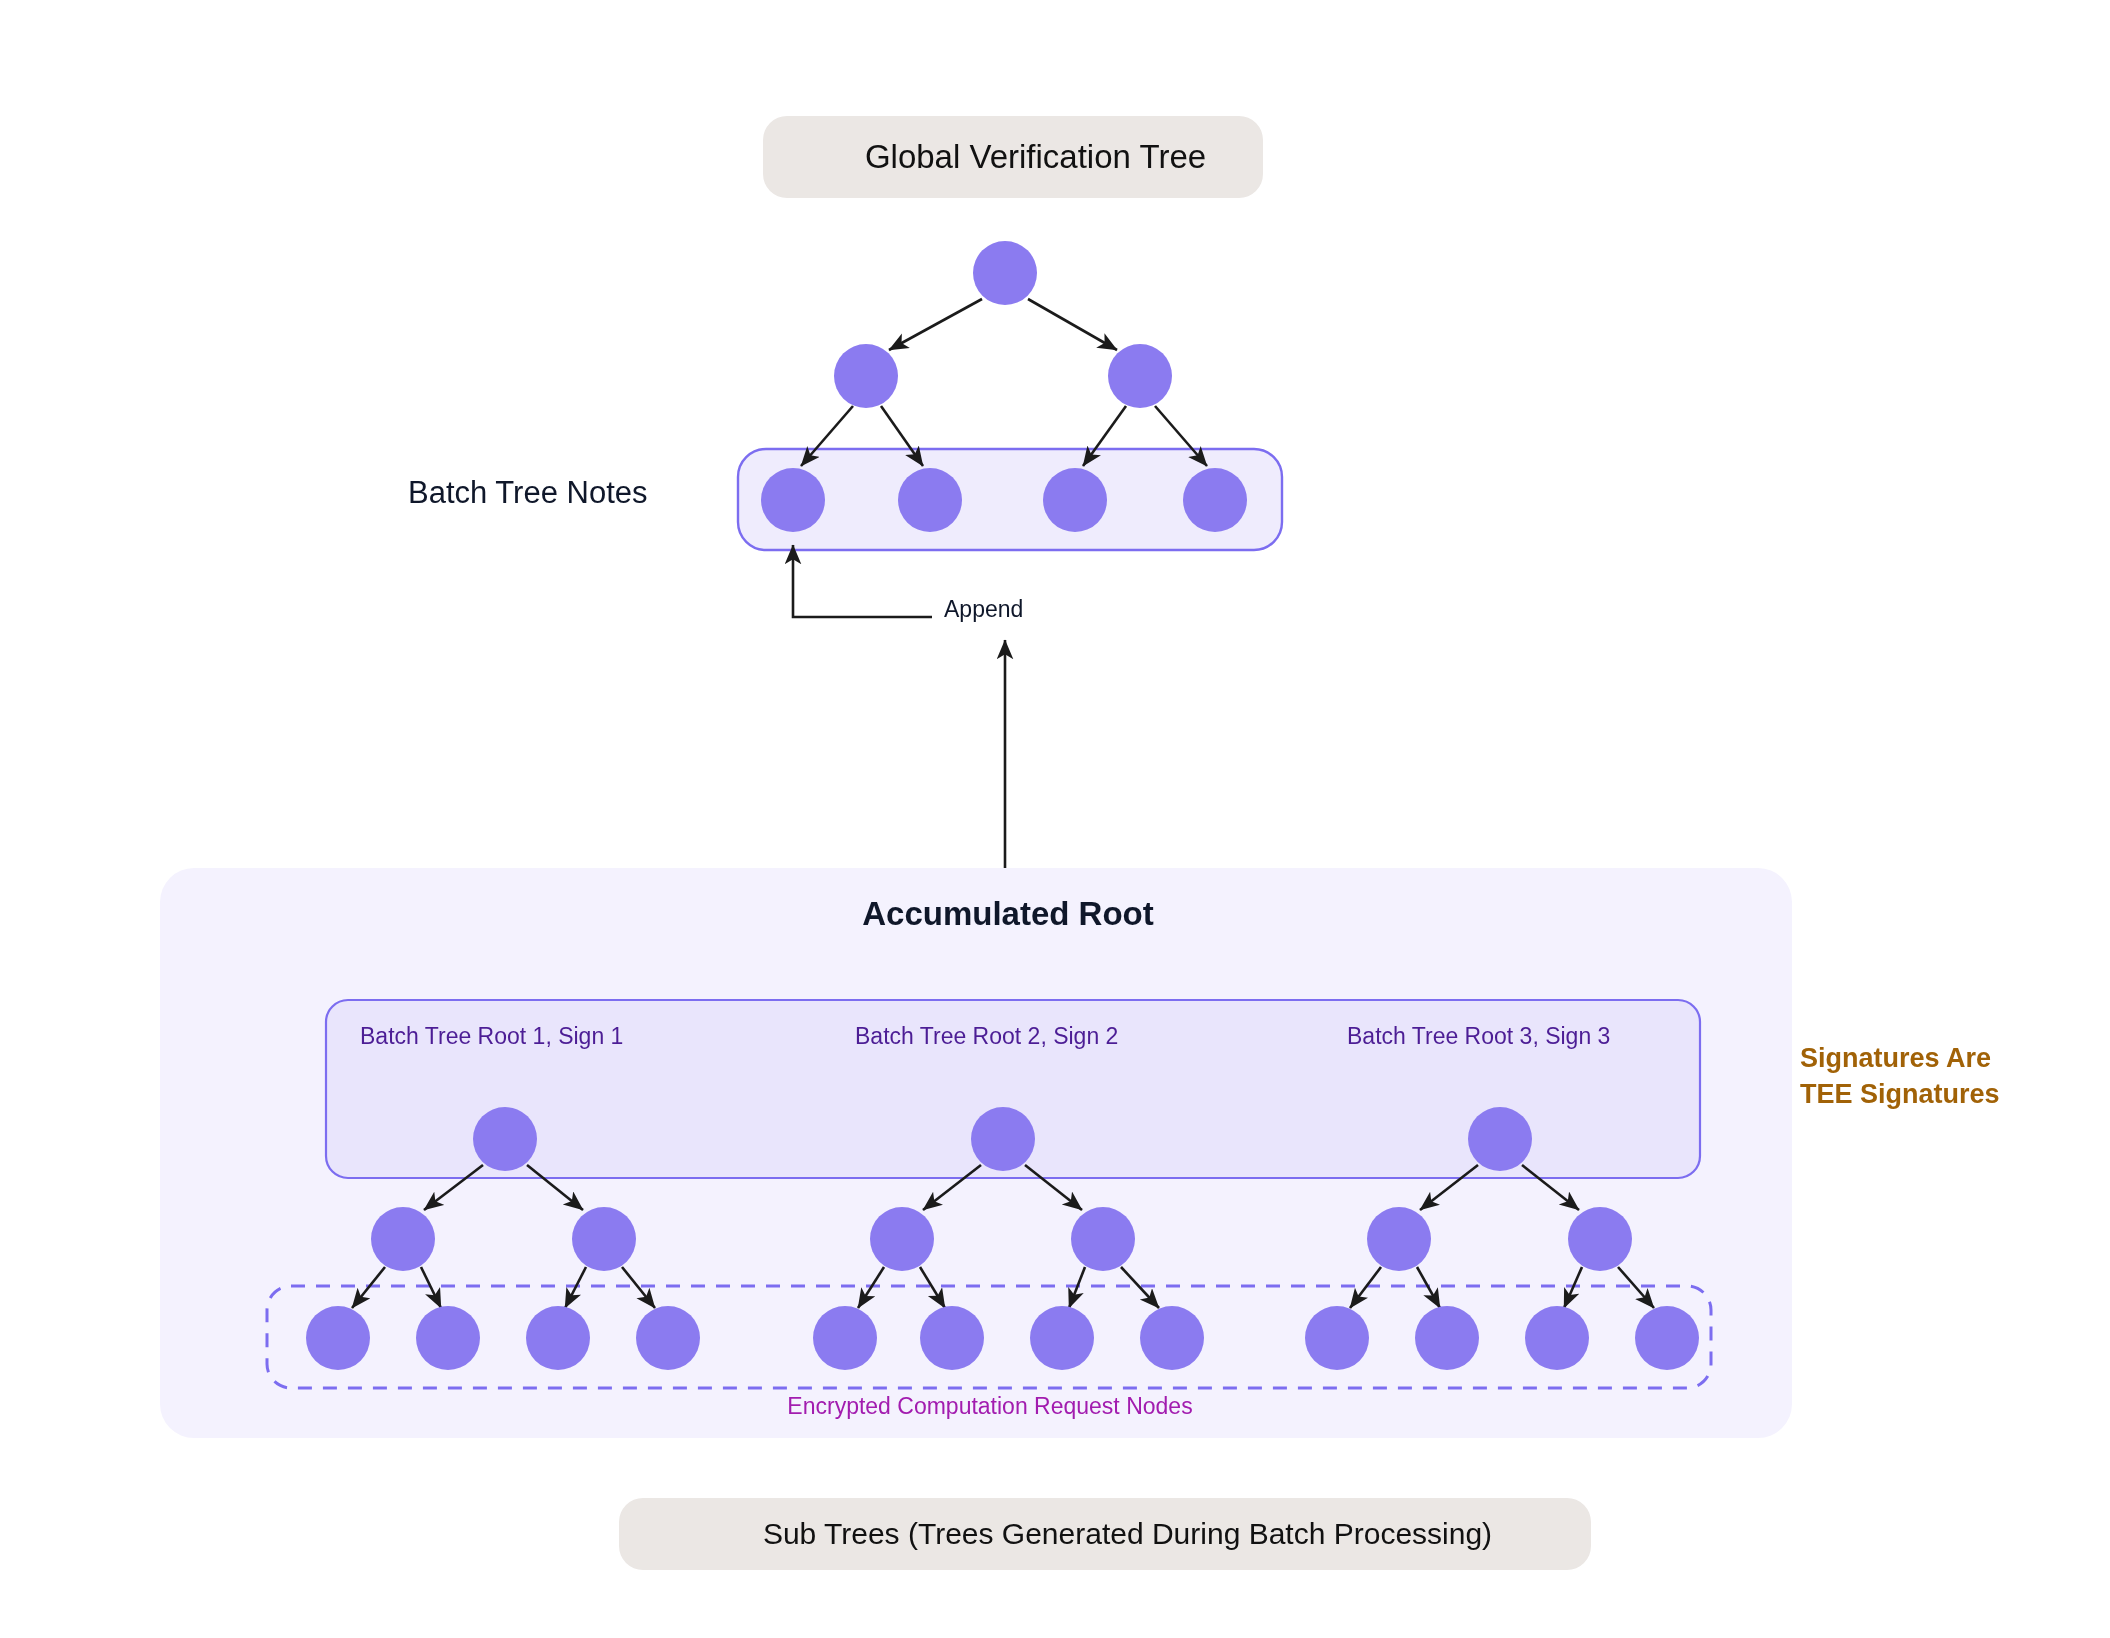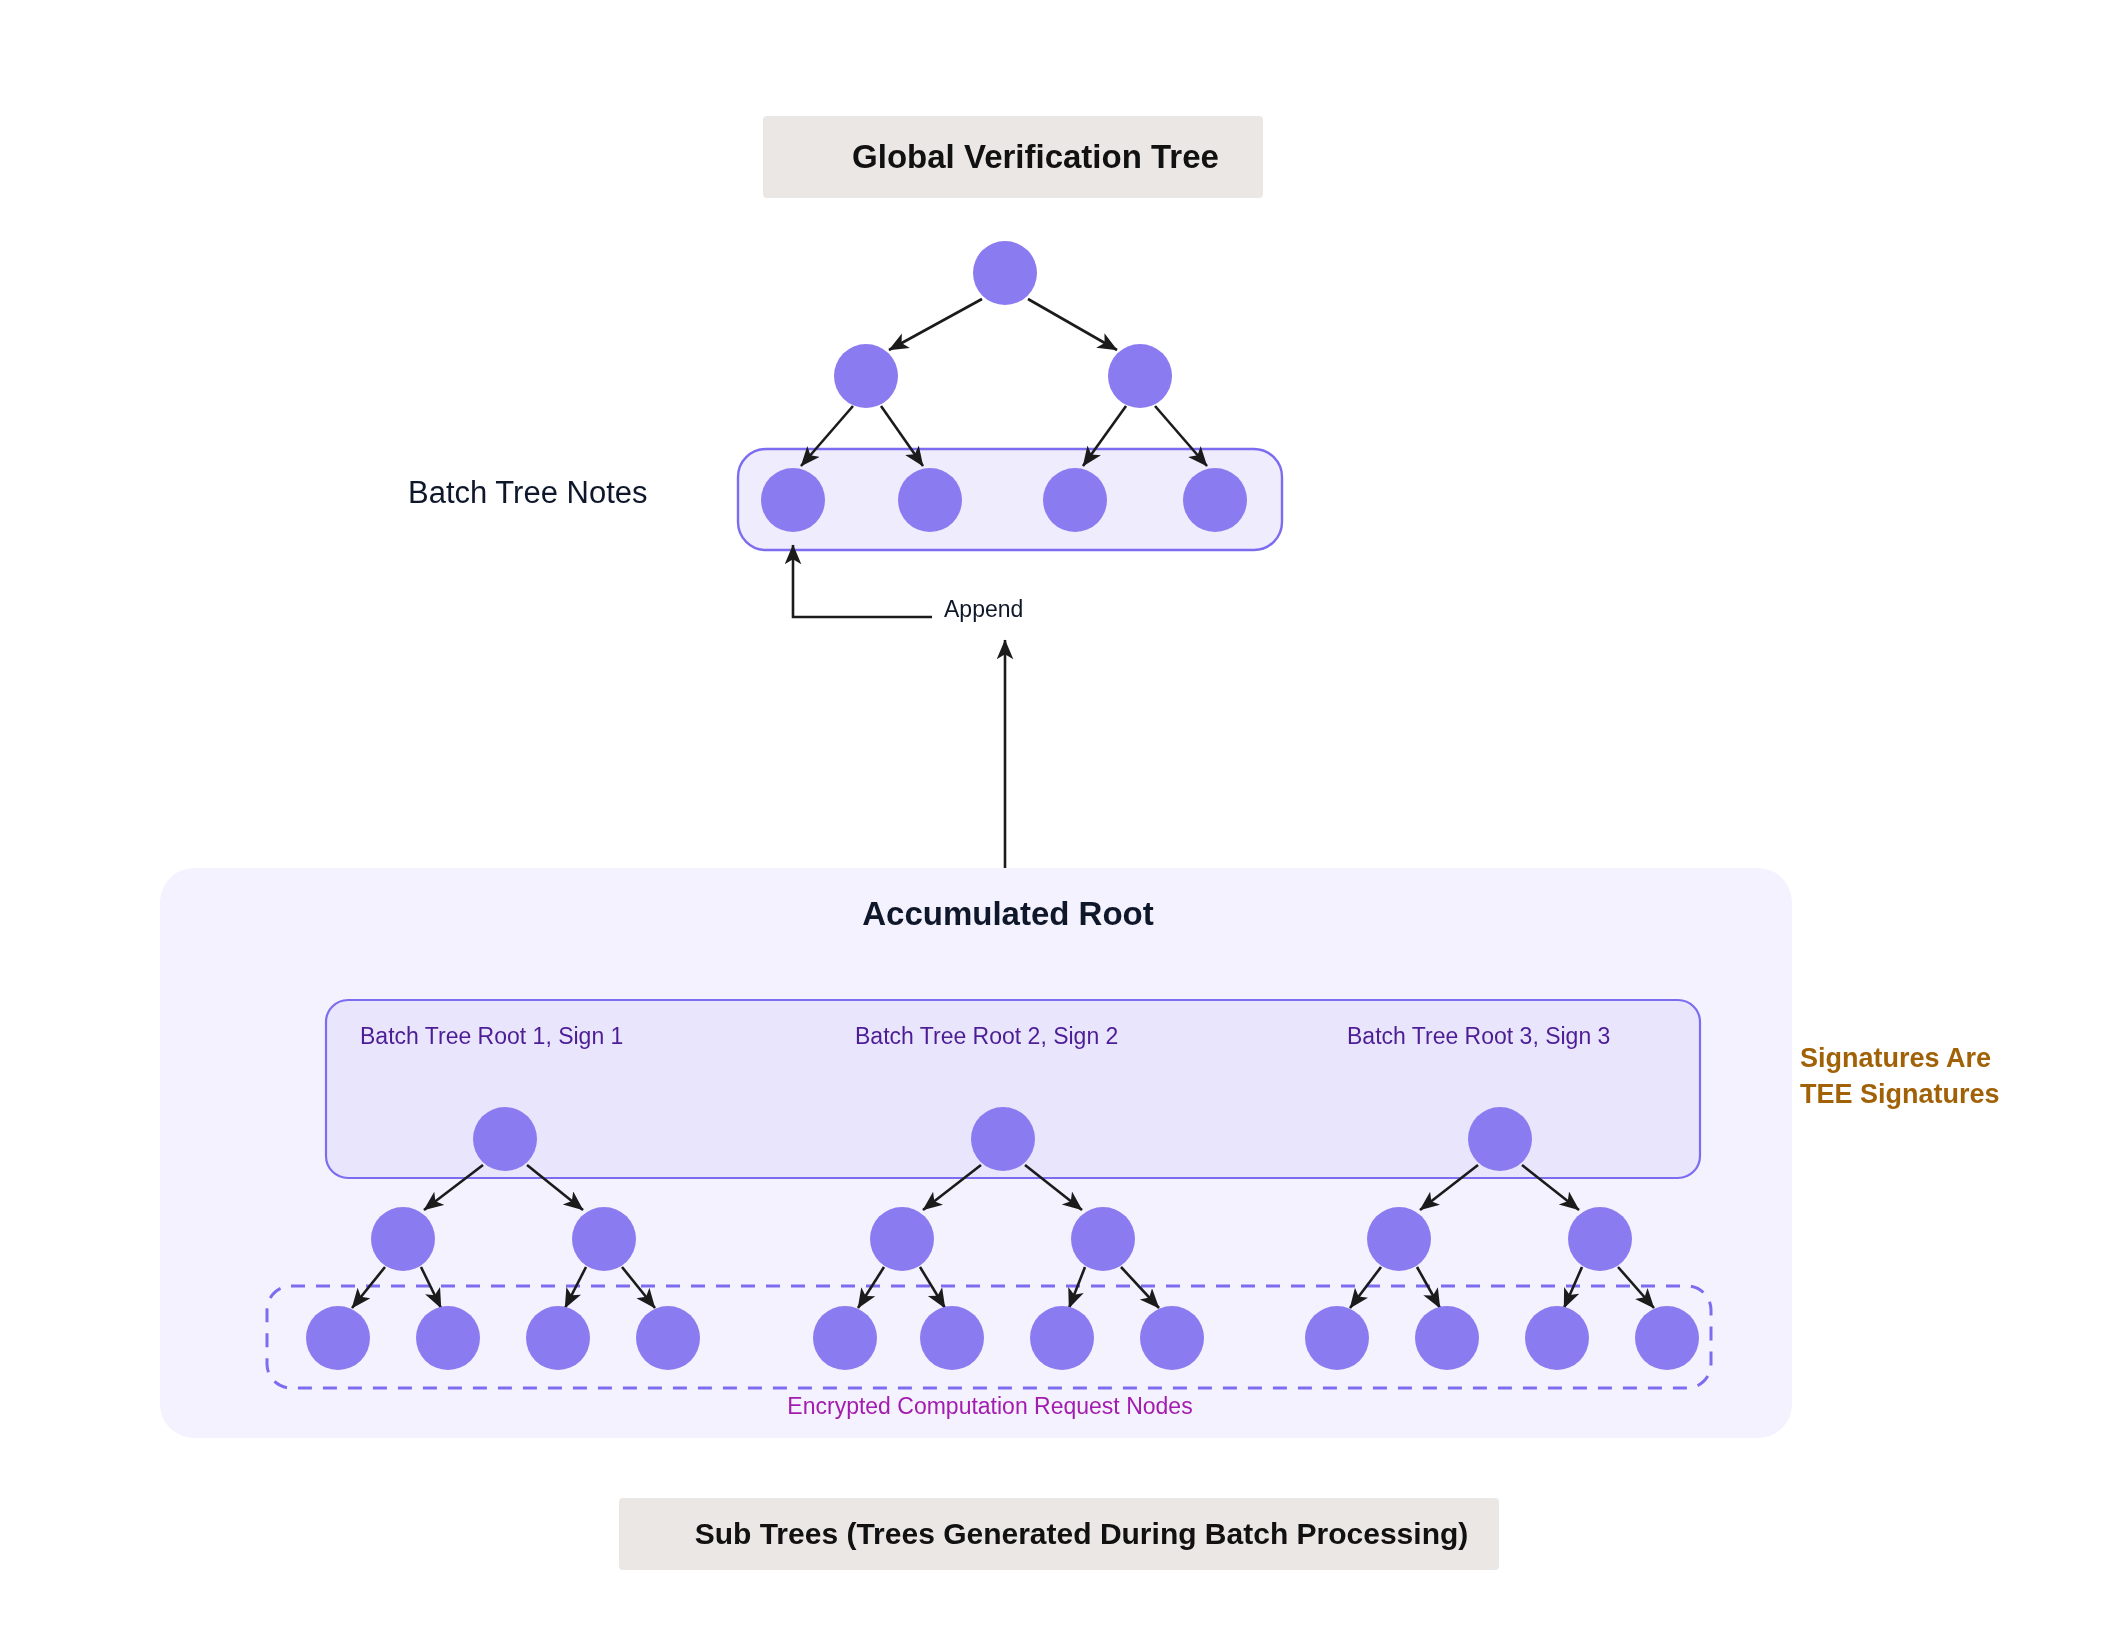--- a/index.html
+++ b/index.html
@@ -22,41 +22,41 @@
     position: absolute;
     top: 0;
     left: 0;
     width: 2110px;
     height: 1638px;
     display: block;
   }
   .pill-label {
     position: absolute;
     background: #ebe7e4;
-    border-radius: 4px;
+    border-radius: 24px;
     color: #111111;
-    font-weight: bold;
+    font-weight: normal;
     display: flex;
     align-items: center;
     justify-content: center;
     box-sizing: border-box;
     white-space: nowrap;
     padding-left: 45px;
   }
   #global-tree-title {
     left: 763px;
     top: 116px;
     width: 500px;
     height: 82px;
     font-size: 33px;
   }
   #sub-trees-title {
     left: 619px;
     top: 1498px;
-    width: 880px;
+    width: 972px;
     height: 72px;
     font-size: 30px;
   }
   .plain-label {
     position: absolute;
     color: #0f172a;
     white-space: nowrap;
   }
   #batch-tree-notes-label {
     left: 408px;

